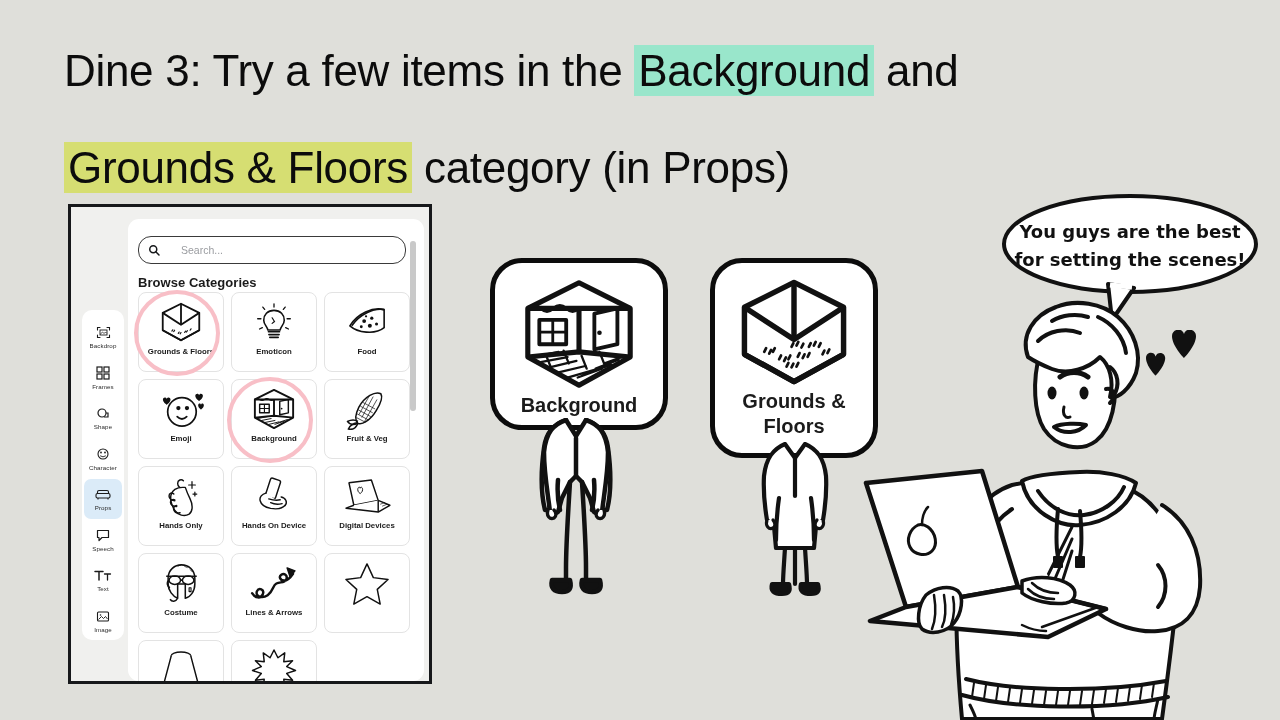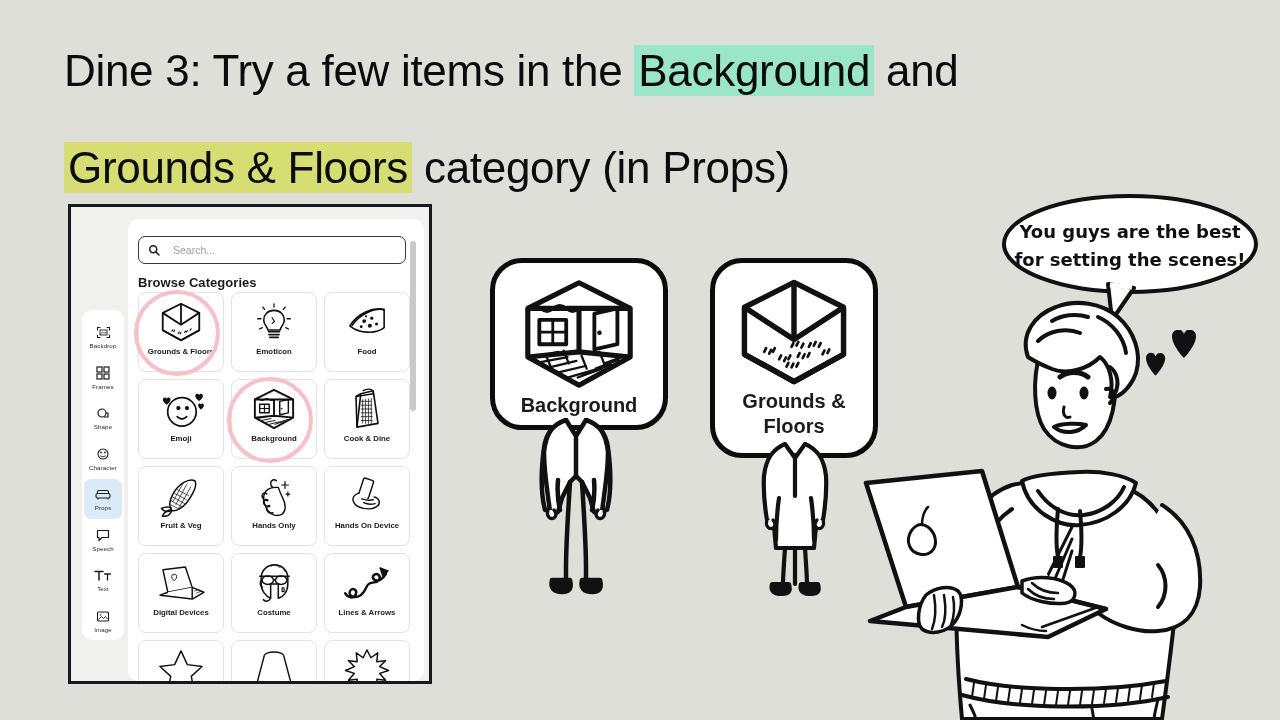--- a/index.html
+++ b/index.html
@@ -49,22 +49,22 @@
 
   
   #flyout {
     position: absolute; left: 57px; top: 12px;
     width: 296px; height: 462px;
     background: #fff; border-radius: 11px; overflow: hidden;
   }
   #search {
     position: absolute; left: 10px; top: 17px;
     width: 268px; height: 28px;
-    border: 1px solid #3a3a3a; border-radius: 7px;
-    display: flex; align-items: center; gap: 13px; padding: 0 9px;
+    border: 1px solid #3a3a3a; border-radius: 13px;
+    display: flex; align-items: center; gap: 21px; padding: 0 9px;
     background: #fff;
   }
   #search .ph { font-size: 10.5px; color: #9a9ca0; }
   #browse {
     position: absolute; left: 10px; top: 56px;
     font-size: 13px; font-weight: bold; color: #1b1b1b; letter-spacing: .05px;
   }
   #grid {
     position: absolute; left: 10px; top: 73px;
     width: 274px;
@@ -224,35 +224,20 @@
                 <circle cx="66" cy="45" r="1.8" fill="#111" stroke="none"></circle>
                 <g stroke-width="2" stroke-linecap="round">
                   <path d="M16 66 L36 62 M24 70 L44 66 M32 74 L52 70 M40 78 L60 73 M52 78 L70 72 M60 74 L78 68"></path>
                 </g>
                 <path d="M10 26 q5 -4 10 0 q5 4 10 0 q5 -4 10 0 q5 4 10 0" stroke-width="2.4" fill="none"></path>
               </svg>
             </div>
             <div class="tile-lb">Background</div>
           </div>
 
-          <div class="tile">
-            <div class="tile-art">
-              <svg width="34" height="44" viewBox="0 0 70 92" fill="none" stroke="#111" stroke-width="3.4" stroke-linejoin="round">
-                <path d="M22 14 L48 8 L58 76 L14 84 Z" fill="#fff"></path>
-                <path d="M22 14 L12 20 L14 84"></path>
-                  <path d="M12 20 L48 14 L48 8"></path>
-                <g stroke-width="1.6">
-                  <path d="M22 30 h22 M22 38 h23 M22 46 h24 M22 54 h25 M22 62 h25 M22 70 h25"></path>
-                  <path d="M26 26 v50 M32 25 v52 M38 24 v53 M44 23 v54"></path>
-                </g>
-                <path d="M26 8 q10 -6 20 -2" stroke-width="3"></path>
-              </svg>
-            </div>
-            <div class="tile-lb">Cook &amp; Dine</div>
-          </div>
 
           <div class="tile">
             <div class="tile-art">
               <svg width="44" height="42" viewBox="0 0 90 88" fill="none" stroke="#111" stroke-width="3.2" stroke-linejoin="round">
                 <path d="M74 12 C62 6 40 18 28 40 C20 56 20 68 26 74 C34 78 52 68 64 48 C74 32 78 18 74 12Z" fill="#fff"></path>
                 <g stroke-width="1.5">
                   <path d="M36 30 L62 44 M31 38 L57 52 M27 46 L53 60 M24 54 L48 67 M23 62 L42 72"></path>
                   <path d="M58 18 L34 62 M66 24 L40 70 M50 16 L28 56"></path>
                 </g>
                 <path d="M26 74 C16 78 8 76 4 70 C12 66 20 66 26 70"></path>

